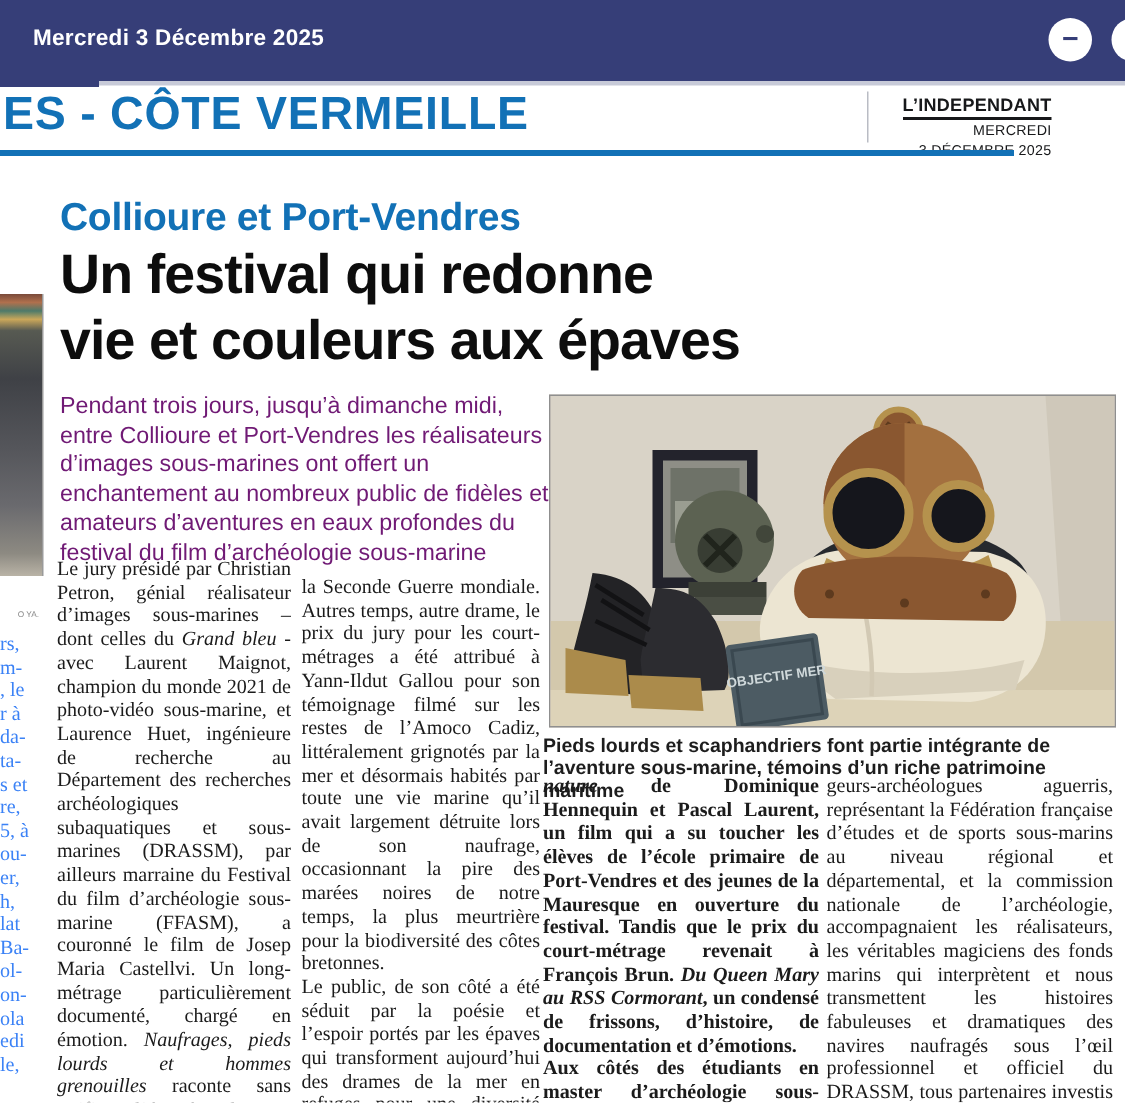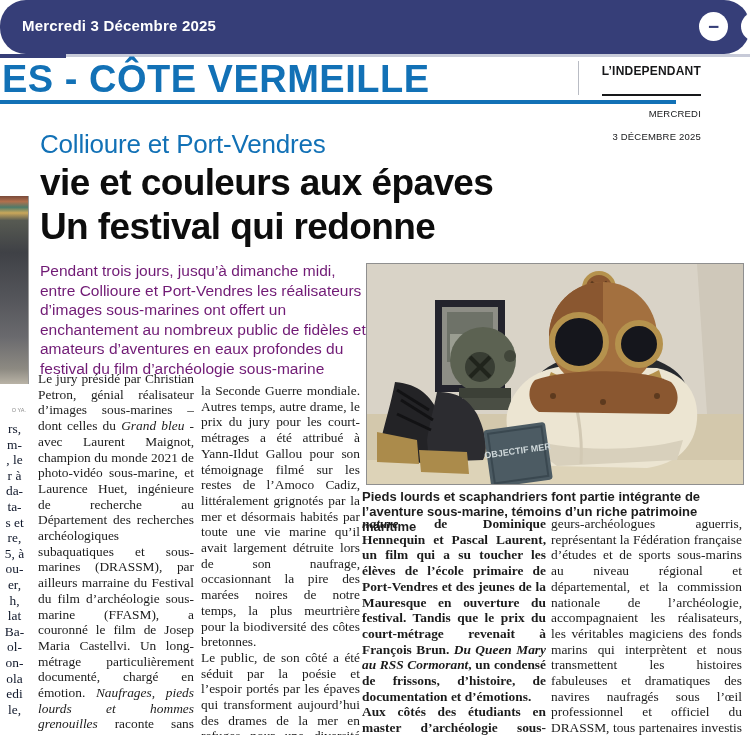--- a/index.html
+++ b/index.html
@@ -1,59 +1,59 @@
 <!DOCTYPE html>
 <html><head>
 <meta charset="utf-8">
 <style>
   html,body{margin:0;padding:0;}
   body{width:750px;height:735px;background:#ffffff;font-family:"Liberation Sans",sans-serif;overflow:hidden;}
   #page{position:relative;width:750px;height:735px;overflow:hidden;background:#fff;}
 
   
-  .topbar{position:absolute;left:0;top:0;width:750px;height:54px;background:#363e78;overflow:visible;border-radius:26px;}
+  .topbar{position:absolute;left:0;top:0;width:750px;height:54px;background:#363e78;overflow:visible;}
   .topbar-date{position:absolute;left:22px;top:17px;color:#ffffff;font-size:15px;font-weight:bold;letter-spacing:.2px;}
   .bar-shadow{position:absolute;left:66px;top:54px;width:684px;height:3px;background:#c7cad8;}
   .bar-stub{position:absolute;left:0;top:54px;width:66px;height:4px;background:#363e78;}
   .round-btn{position:absolute;top:12px;width:29px;height:29px;border-radius:50%;background:#ffffff;color:#363e78;
     display:flex;align-items:center;justify-content:center;font-size:19px;font-weight:bold;line-height:1;cursor:pointer;}
   .btn-minus{left:699px;}
   .btn-partial{left:741px;}
 
   
-  .section-title{position:absolute;left:2px;top:60px;font-size:38px;line-height:1;font-weight:bold;color:#1271b6;letter-spacing:.5px;white-space:nowrap;}
+  .section-title{position:absolute;left:2px;top:60px;font-size:31px;line-height:1;font-weight:bold;color:#1271b6;letter-spacing:.5px;white-space:nowrap;}
   .mast{position:absolute;left:560px;top:61px;width:141px;text-align:right;color:#17181a;}
-  .mast-name{font-size:12px;font-weight:bold;letter-spacing:.2px;border-bottom:2px solid #17181a;display:inline-block;padding-bottom:16px;}
-  .mast-line{font-size:9.5px;margin-top:12px;letter-spacing:.2px;}
+  .mast-name{font-size:12px;font-weight:bold;letter-spacing:.2px;border-bottom:2px solid #17181a;display:inline-block;padding-bottom:1px;}
+  .mast-line{font-size:9.5px;margin-top:2px;letter-spacing:.2px;}
   .mast-divider{position:absolute;left:578px;top:61px;width:1px;height:34px;background:#b9bcc4;}
   .blue-rule{position:absolute;left:0;top:100px;width:676px;height:4px;background:#1271b6;}
 
   
-  .kicker{position:absolute;left:40px;top:129px;font-size:26px;font-weight:normal;color:#1271b6;letter-spacing:-.2px;}
+  .kicker{position:absolute;left:40px;top:129px;font-size:26px;font-weight:bold;color:#1271b6;letter-spacing:-.2px;}
   .headline{position:absolute;left:40px;top:161px;font-size:37px;line-height:44px;font-weight:bold;color:#0d0d0d;letter-spacing:-.6px;}
   .lede{position:absolute;left:40px;top:261px;width:326px;font-size:15.5px;line-height:19.6px;color:#701a75;}
 
   
   .bodycol{position:absolute;font-family:"Liberation Serif",serif;font-size:13.4px;line-height:15.7px;color:#1b1b1b;text-align:justify;overflow:hidden;}
   .bodycol .par{margin:0;}
   #col1{left:38px;top:371px;width:156px;height:364px;}
   #col2{left:201px;top:383px;width:159px;height:364px;}
   #col3{left:362px;top:516px;width:184px;height:219px;font-weight:bold;}
   #col4{left:551px;top:516px;width:191px;height:219px;}
 
   
   .photo-frame{position:absolute;left:366px;top:263px;width:378px;height:222px;border:1px solid #8f8f8f;box-sizing:border-box;background:#d9d3c7;}
   .caption{position:absolute;left:362px;top:489px;width:384px;font-weight:bold;font-size:13px;line-height:15px;color:#1d1d1d;}
 
   
   .sliver-photo{position:absolute;left:0;top:196px;width:28px;height:188px;border-right:1px solid #9a9a9a;
     background:linear-gradient(180deg,#7a4a3a 0%,#b0704d 3%,#4d7a6a 6%,#caa75a 9%,#575a52 13%,#3f4146 30%,#55565b 55%,#6a6a6e 75%,#8d8a82 92%,#b9b3a6 100%);}
   .sliver-credit{position:absolute;left:0;top:407px;width:26px;font-size:5.5px;color:#8a8a8a;text-align:right;}
   .sliver-col{position:absolute;left:0;top:421px;width:29px;height:314px;overflow:hidden;
-    font-family:"Liberation Serif",serif;font-size:13.4px;line-height:15.6px;color:#0f172a;text-align:center;}
+    font-family:"Liberation Serif",serif;font-size:13.4px;line-height:15.6px;color:#3b82f6;text-align:left;}
   .sliver-col .par{min-height:15.6px;}
 </style>
 </head>
 <body>
 
 <div id="page">
 
   <div class="topbar">
     <span class="topbar-date">Mercredi 3 Décembre 2025</span>
     <div class="round-btn btn-minus">
@@ -94,22 +94,22 @@
       <div class="par"><span>on-</span></div>
       <div class="par"><span style="">ola</span></div>
       <div class="par"><span>edi</span></div>
       <div class="par"><span>le,</span></div>
       <div class="par"><span></span></div>
       <div class="par"><span>ès</span></div>
     </div>
 
   <div class="kicker">Collioure et Port-Vendres</div>
   <div class="headline">
+    <div>Un festival qui redonne</div>
     <div>vie et couleurs aux épaves</div>
-    <div>Un festival qui redonne</div>
   </div>
   <div class="lede">Pendant trois jours, jusqu’à dimanche midi, entre Collioure et Port-Vendres les réalisateurs d’images sous-marines ont offert un enchantement au nombreux public de fidèles et amateurs d’aventures en eaux profondes du festival du film d’archéologie sous-marine</div>
 
   <div class="photo-frame">
     <svg width="376" height="220" viewBox="0 0 376 220">
       <rect x="0" y="0" width="376" height="220" fill="#d9d3c7"></rect>
       <polygon points="330,0 376,0 376,220 340,150" fill="#cfc8ba"></polygon>
       <rect x="0" y="150" width="376" height="70" fill="#d3c8ac"></rect>
       <rect x="0" y="196" width="376" height="24" fill="#ddd3b8"></rect>
 

